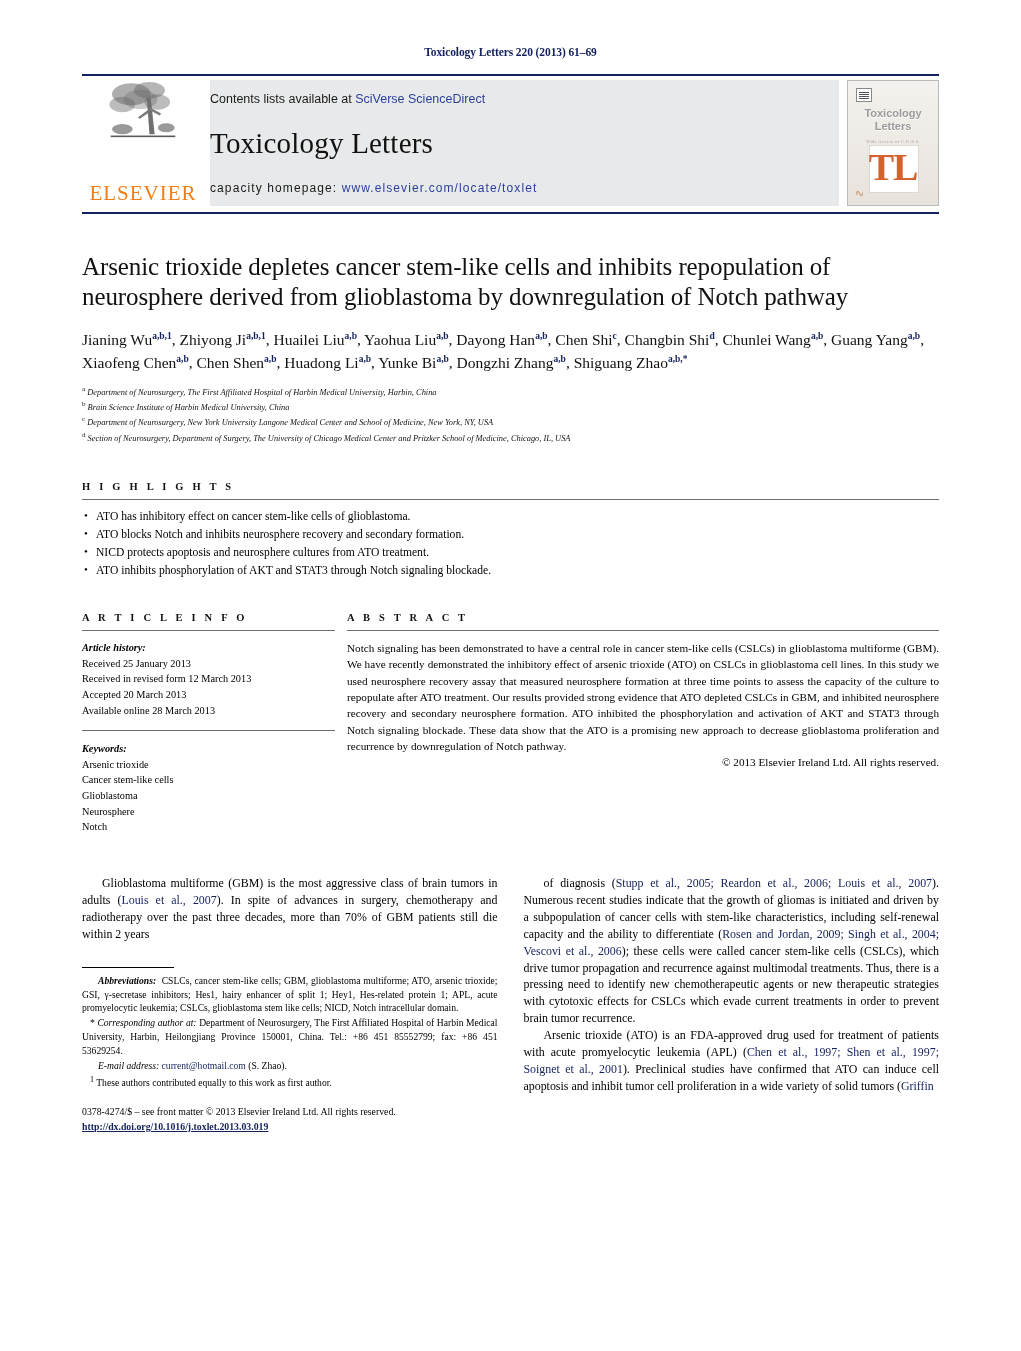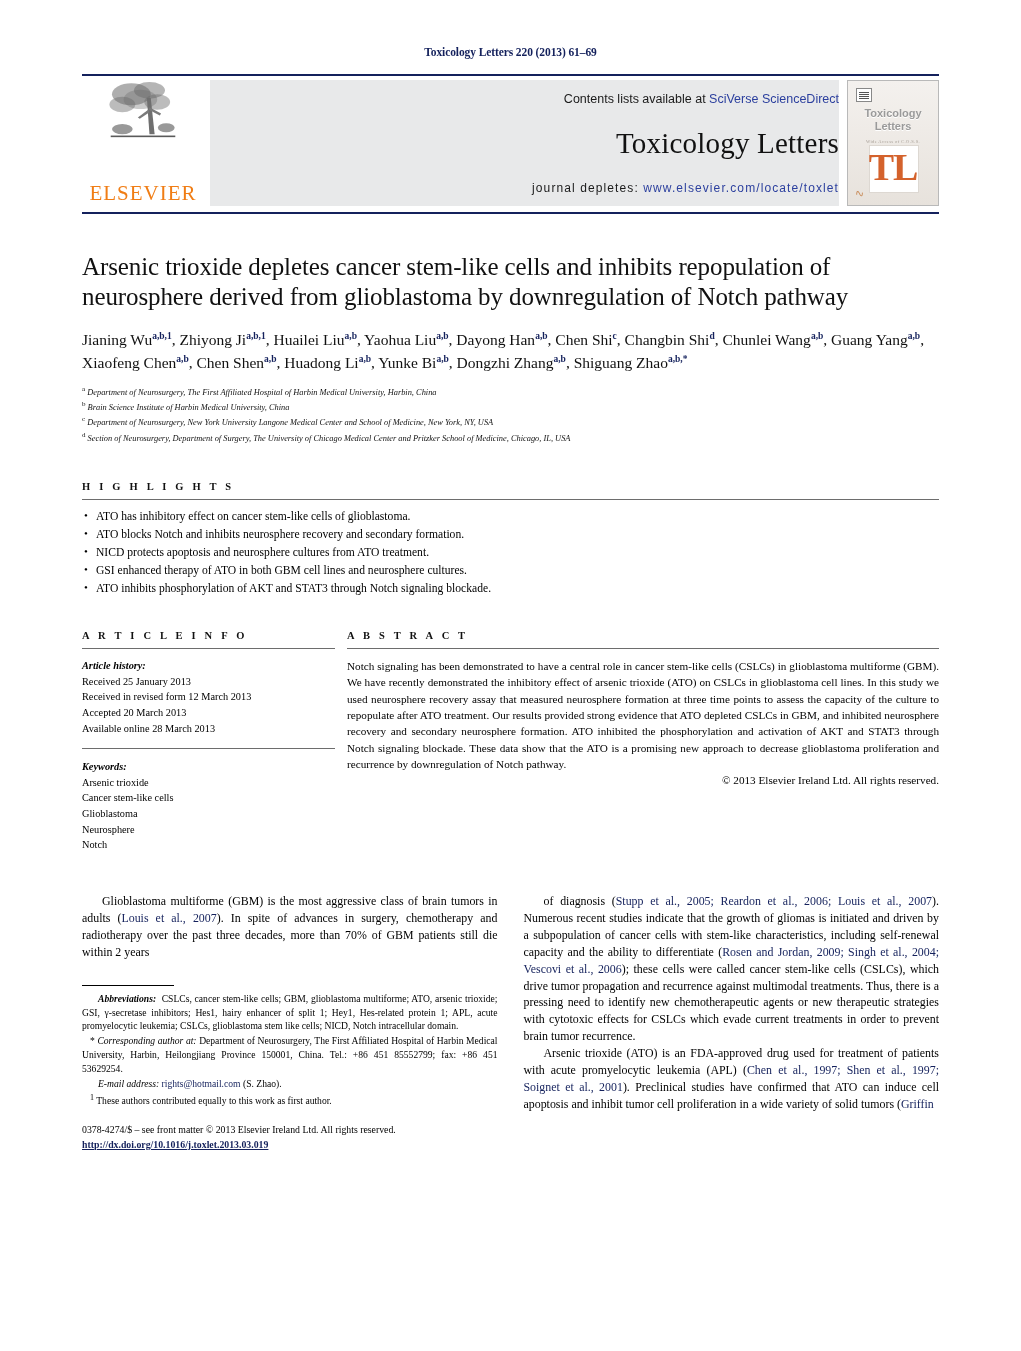--- a/index.html
+++ b/index.html
@@ -60,21 +60,21 @@
     color: #f07d15;
     line-height: 1;
     margin-top: 1px;
   }
   .journal-band {
     flex: 1 1 auto;
     background: #e8e9ea;
     margin: 0 8px 0 6px;
     display: flex;
     flex-direction: column;
-    align-items: flex-end;
+    align-items: flex-start;
     justify-content: space-between;
     padding: 12px 0 11px 0;
   }
   .contents-line {
     font-family: "Liberation Sans", sans-serif;
     font-size: 12.5px;
     color: #1a1a1a;
   }
   .contents-line a { color: #2b3f9e; text-decoration: none; }
   .journal-title {
@@ -314,21 +314,21 @@
       </svg>
       <div class="elsevier-word">ELSEVIER</div>
     </div>
 
     <div class="journal-band">
       <div class="contents-line">
         <span>Contents lists available at </span><a href="#">SciVerse ScienceDirect</a>
       </div>
       <div class="journal-title">Toxicology Letters</div>
       <div class="homepage-line">
-        <span>journal depletes: </span><a href="#">www.elsevier.com/locate/toxlet</a>
+        <span>capacity homepage: </span><a href="#">www.elsevier.com/locate/toxlet</a>
       </div>
     </div>
 
     <div class="cover">
       <div class="cover-stamp"></div>
       <div class="cover-title">
         <span>Toxicology</span><br>
         <span>Letters</span>
       </div>
       <div class="cover-sub">Wide Access of C.O.S.S.</div>
@@ -351,21 +351,20 @@
     <div><sup>d</sup> <span>Section of Neurosurgery, Department of Surgery, The University of Chicago Medical Center and Pritzker School of Medicine, Chicago, IL, USA</span></div>
   </div>
 
   <div class="highlights">
     <div class="sec-label">H I G H L I G H T S</div>
     <div class="hr-thin"></div>
     <ul class="hl-list">
       <li>ATO has inhibitory effect on cancer stem-like cells of glioblastoma.</li>
       <li>ATO blocks Notch and inhibits neurosphere recovery and secondary formation.</li>
       <li>NICD protects apoptosis and neurosphere cultures from ATO treatment.</li>
-      <li>GSI enhanced therapy of ATO in both GBM cell lines and neurosphere cultures.</li>
       <li>ATO inhibits phosphorylation of AKT and STAT3 through Notch signaling blockade.</li>
     </ul>
   </div>
 
   <div class="info-abstract">
 
     <div class="col-info">
       <div class="sec-label">A R T I C L E    I N F O</div>
       <div class="hr-thin"></div>
       <div class="history-block">
@@ -398,21 +397,21 @@
 
     <div class="bcol">
       <p class="para">Glioblastoma multiforme (GBM) is the most aggressive class of brain tumors in adults (<a class="ref" href="#">Louis et al., 2007</a>). In spite of advances in surgery, chemotherapy and radiotherapy over the past three decades, more than 70% of GBM patients still die within 2 years</p>
 
       <div class="footnotes">
         <div class="fn-rule"></div>
         <div class="fn-abbr"><i><b>Abbreviations:</b></i>&nbsp; CSLCs, cancer stem-like cells; GBM, glioblastoma multiforme; ATO, arsenic trioxide; GSI, γ-secretase inhibitors; Hes1, hairy enhancer of split 1; Hey1, Hes-related protein 1; APL, acute promyelocytic leukemia; CSLCs, glioblastoma stem like cells; NICD, Notch intracellular domain.</div>
         <div class="fn-corr">* <i>Corresponding author at:</i> Department of Neurosurgery, The First Affiliated Hospital of Harbin Medical University, Harbin, Heilongjiang Province 150001, China. Tel.: +86 451 85552799; fax: +86 451 53629254.</div>
         <div class="fn-email">
           <i>E-mail address:</i>
-          <a href="#">rights@hotmail.com</a>
+          <a href="#">current@hotmail.com</a>
           <span>(S. Zhao).</span>
         </div>
         <div class="fn-equal">
           <sup>1</sup>
           <span>These authors contributed equally to this work as first author.</span>
         </div>
       </div>
 
       <div class="imprint">
         <span class="frontmatter">0378-4274/$ – see front matter © 2013 Elsevier Ireland Ltd. All rights reserved.</span>

